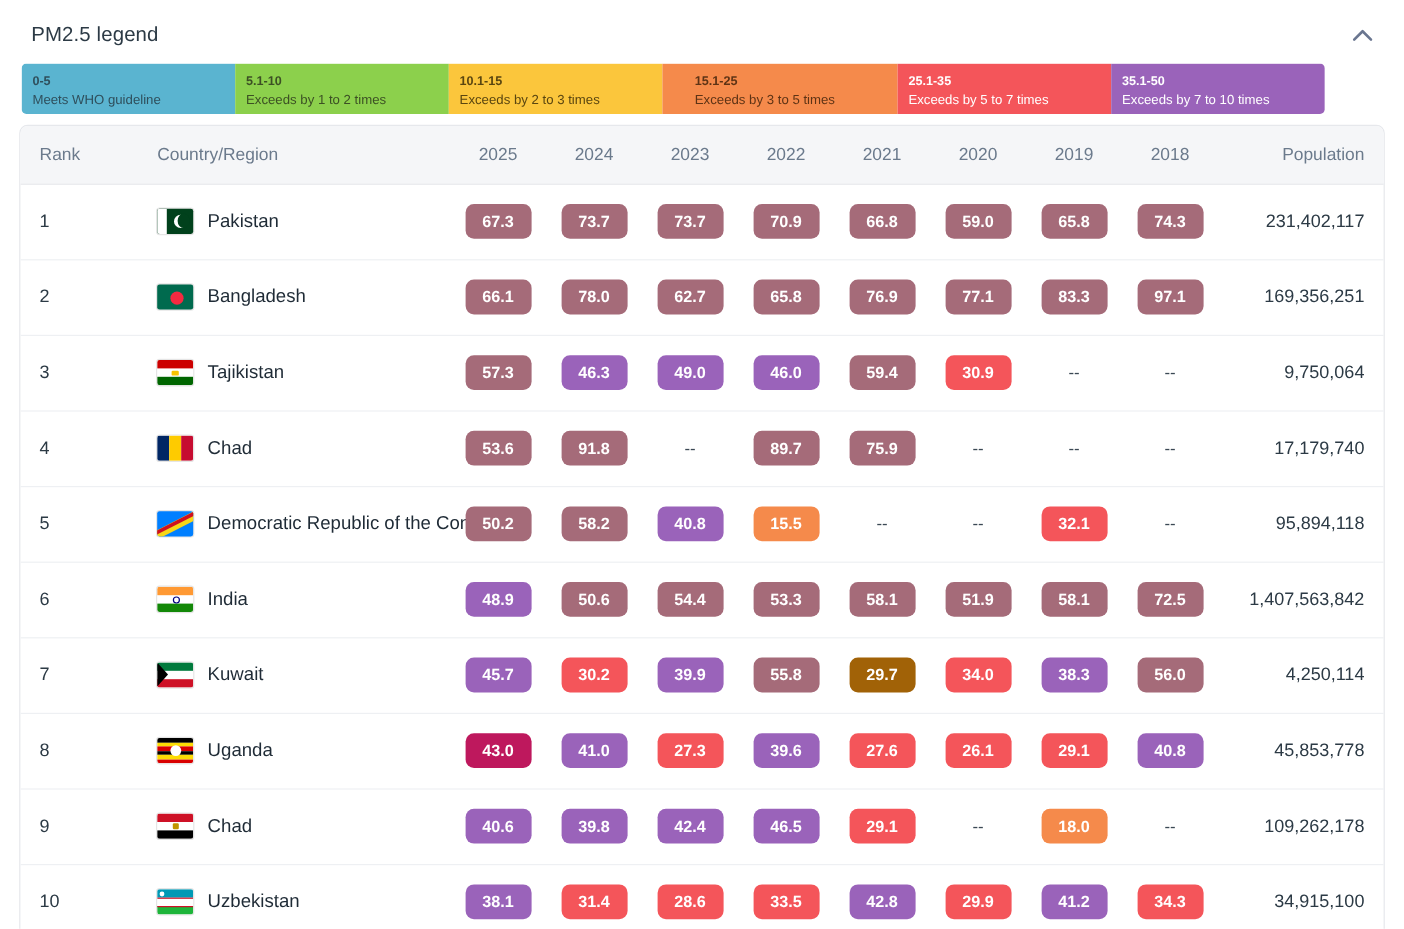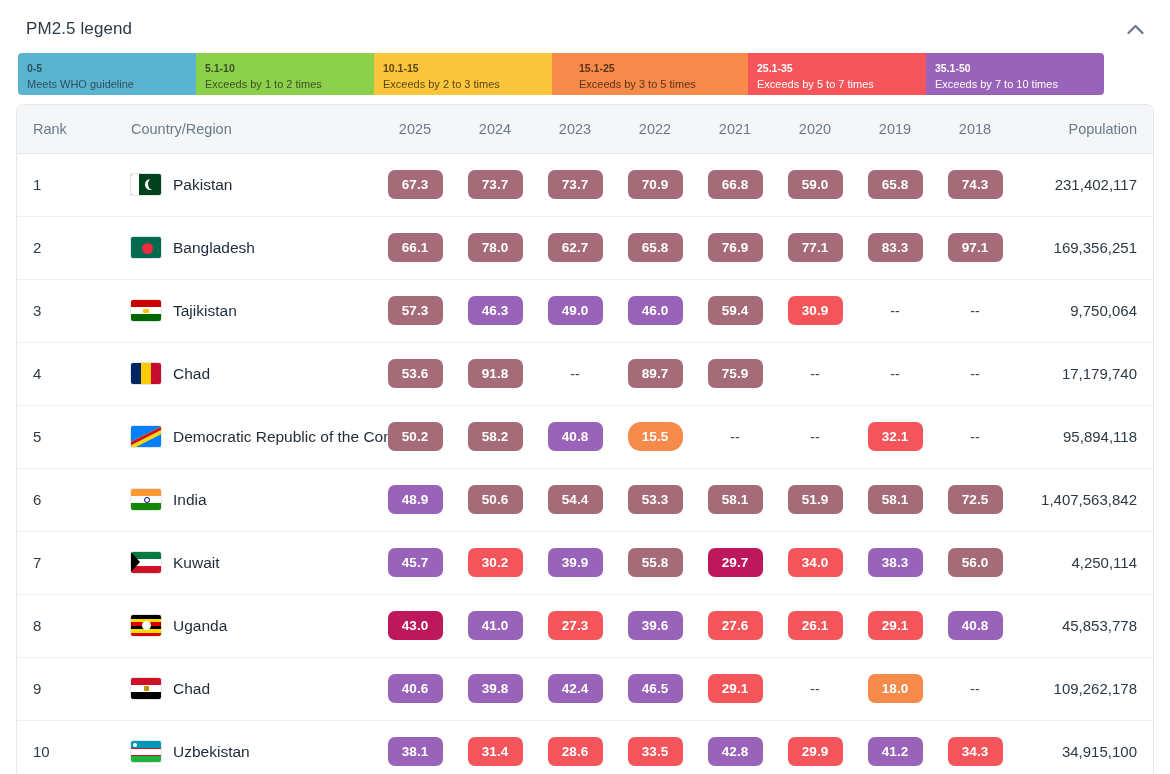--- a/index.html
+++ b/index.html
@@ -394,21 +394,21 @@
                 <div class="flag f-cd">
                   <i class="stripe"></i>
                   <i class="stripe2"></i>
                 </div>
                 <span class="cname">Democratic Republic of the Congo</span>
               </div>
             </td>
             <td class="c-val"><span class="badge" style="background: rgb(165, 107, 121);">50.2</span></td>
             <td class="c-val"><span class="badge" style="background: rgb(165, 107, 121);">58.2</span></td>
             <td class="c-val"><span class="badge" style="background: rgb(154, 99, 186);">40.8</span></td>
-            <td class="c-val"><span class="badge" style="background: rgb(245, 138, 75); border-radius: 13px;">15.5</span></td>
+            <td class="c-val"><span class="badge" style="background: rgb(245, 138, 75);">15.5</span></td>
             <td class="c-val"><span class="badge dash">--</span></td>
             <td class="c-val"><span class="badge dash">--</span></td>
             <td class="c-val"><span class="badge" style="background: rgb(244, 85, 90);">32.1</span></td>
             <td class="c-val"><span class="badge dash">--</span></td>
             <td class="c-pop">95,894,118</td>
           </tr>
           <tr>
             <td class="c-rank">6</td>
             <td class="c-name">
               <div class="name-wrap">
@@ -439,21 +439,21 @@
                   <i class="r"></i>
                   <i class="k"></i>
                 </div>
                 <span class="cname">Kuwait</span>
               </div>
             </td>
             <td class="c-val"><span class="badge" style="background: rgb(154, 99, 186);">45.7</span></td>
             <td class="c-val"><span class="badge" style="background: rgb(244, 85, 90);">30.2</span></td>
             <td class="c-val"><span class="badge" style="background: rgb(154, 99, 186);">39.9</span></td>
             <td class="c-val"><span class="badge" style="background: rgb(165, 107, 121);">55.8</span></td>
-            <td class="c-val"><span class="badge" style="background: #be185d;">29.7</span></td>
+            <td class="c-val"><span class="badge" style="background: #a16207;">29.7</span></td>
             <td class="c-val"><span class="badge" style="background: rgb(244, 85, 90);">34.0</span></td>
             <td class="c-val"><span class="badge" style="background: rgb(154, 99, 186);">38.3</span></td>
             <td class="c-val"><span class="badge" style="background: rgb(165, 107, 121);">56.0</span></td>
             <td class="c-pop">4,250,114</td>
           </tr>
           <tr>
             <td class="c-rank">8</td>
             <td class="c-name">
               <div class="name-wrap">
                 <div class="flag f-ug">

